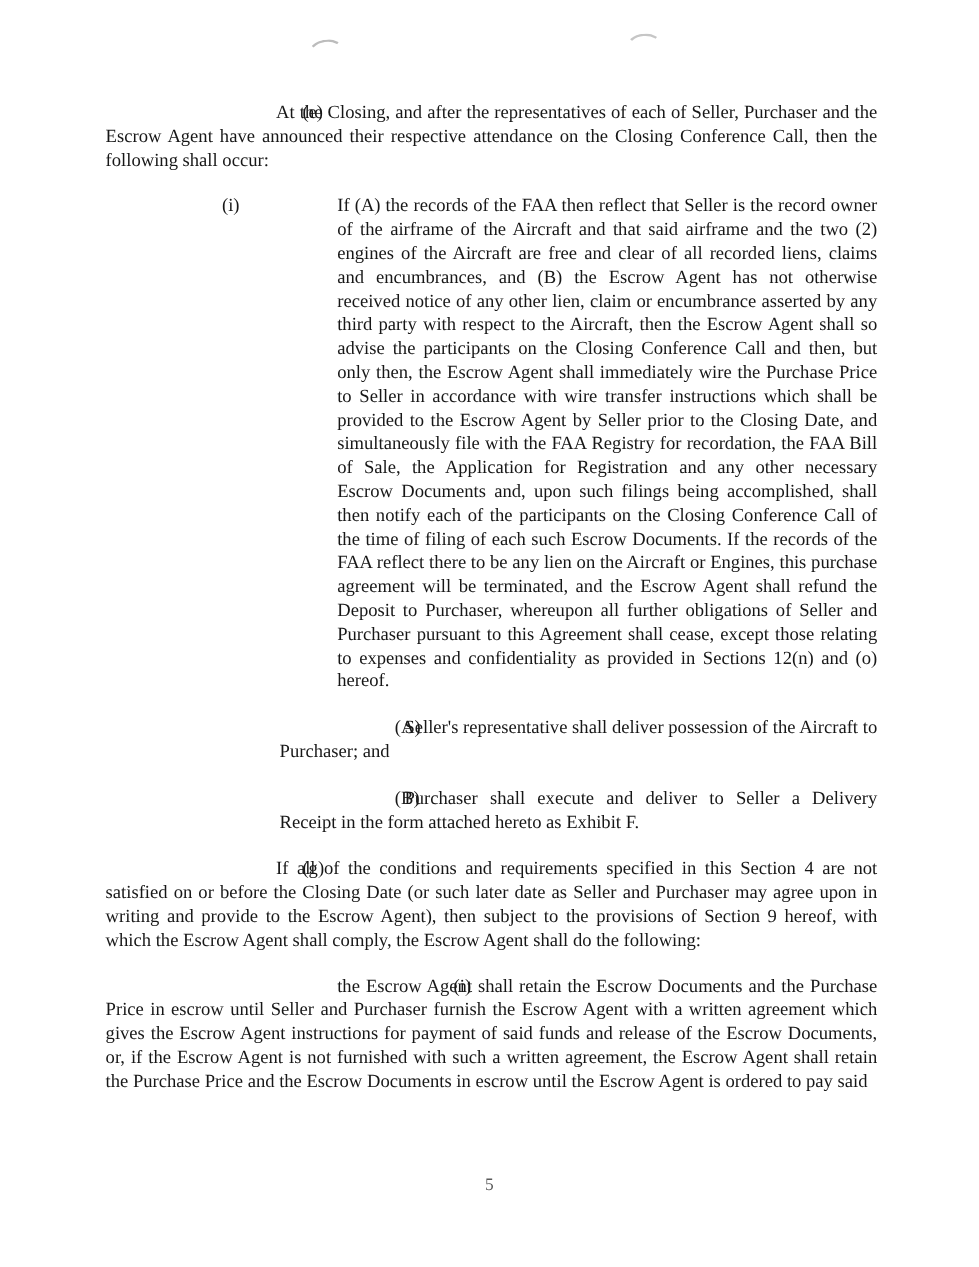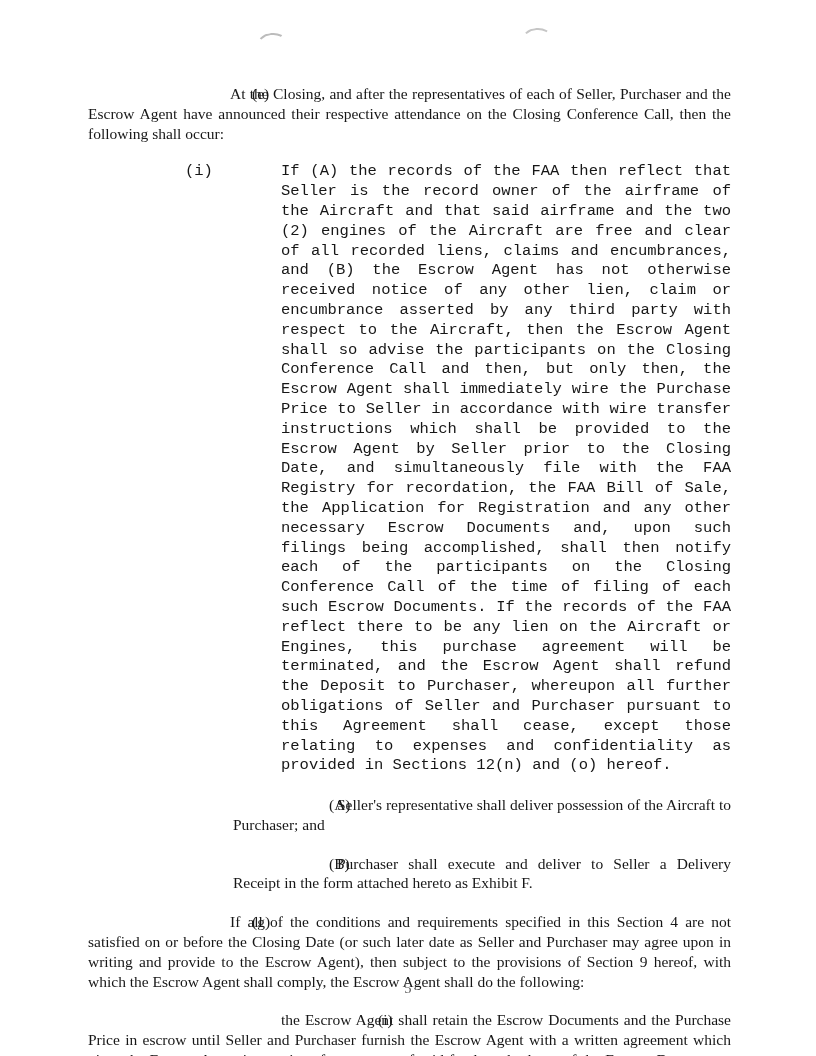--- a/index.html
+++ b/index.html
@@ -36,21 +36,21 @@
     margin-bottom: 19px;
     color: #171717;
   }
   .lbl { display: inline-block; }
 
   
   .p-lvl1 { text-indent: 82px; }
   .p-lvl1 .lbl { width: 60px; }
 
   
-  .p-e-i { margin-left: 193px; text-indent: -48px; font-family: Liberation Mono, monospace; }
+  .p-e-i { margin-left: 193px; text-indent: -48px; }
   .p-e-i .lbl { width: 48px; }
 
   
   .p-e-ii { margin-left: 97px; text-indent: 48px; }
   .p-e-ii .lbl { width: 48px; }
 
   
   .p-sub2 { margin-left: 145px; text-indent: 48px; }
   .p-sub2 .lbl { width: 56px; }
 

